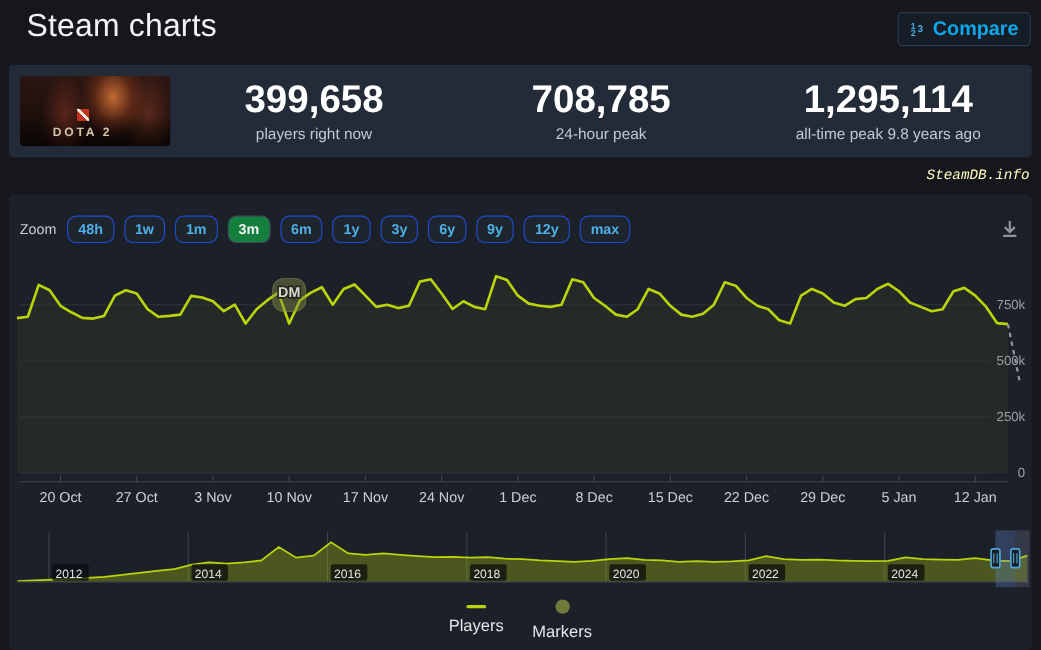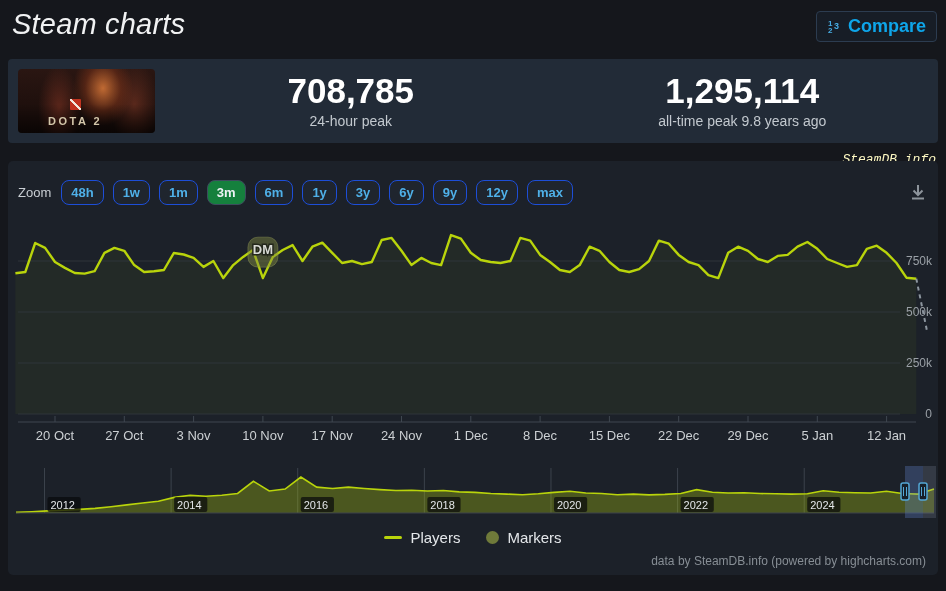--- a/index.html
+++ b/index.html
@@ -5,22 +5,22 @@
   * { margin:0; padding:0; box-sizing:border-box; }
   html,body { width:946px; height:591px; overflow:hidden; }
   body {
     background:#15171c;
     font-family:"Liberation Sans", sans-serif;
     color:#e8eaec;
     position:relative;
   }
   
   .page-title {
-    position:absolute; left:12px; top:8px;
-    font-size:29px; font-weight:500; color:#f1f2f3; letter-spacing:0.2px;font-style:italic;
+    position:absolute; left:24px; top:8px;
+    font-size:29px; font-weight:500; color:#f1f2f3; letter-spacing:0.2px;
   }
   .compare-btn {
     position:absolute; right:9px; top:11px;
     display:flex; align-items:center; gap:6px;
     background:#171d26; border:1px solid #2c3c50; border-radius:4px;
     padding:4px 10px; cursor:pointer;
   }
   .compare-btn span { color:#0ea5e9; font-size:18px; font-weight:700; }
   
   .stats-card {
@@ -60,21 +60,21 @@
   .stat { flex:1; text-align:center; }
   .stat .num { font-size:35px; font-weight:700; color:#ffffff; line-height:1.05; }
   .stat .cap { font-size:14px; color:#c3c9cf; margin-top:3px; }
   
   .watermark {
     position:absolute; right:10px; top:152px;
     font-size:13px; font-style:italic; color:#fef9c3;font-family:Liberation Mono, monospace;
   }
   
   .chart-card {
-    position:absolute; left:8px; top:161px; width:930px; height:414px;
+    position:absolute; left:8px; top:177px; width:930px; height:414px;
     background:#1c2129; border-radius:5px;
   }
   .toolbar {
     position:absolute; left:10px; top:16px; right:10px; height:30px;
     display:flex; align-items:center;
   }
   .zoom-label { font-size:13px; color:#c9ced3; margin-right:10px; }
   .zoom-buttons { display:flex; gap:9px; }
   .zoom-btn {
     min-width:34px; padding:4px 9px; text-align:center;
@@ -85,21 +85,21 @@
     background:#15803d; border-color:#3d4b5d; color:#eef2f6;
   }
   .dl-icon { margin-left:auto; cursor:pointer; padding-top:4px; }
   .main-chart-wrap { position:absolute; left:0; top:55px; }
   .nav-chart-wrap  { position:absolute; left:0; top:305px; }
   
   .legend {
     position:absolute; left:0; top:368px; width:100%;
     display:flex; justify-content:center; gap:26px; align-items:center;
   }
-  .legend-item { display:flex; align-items:center; gap:8px; cursor:pointer; }
+  .legend-item { display:flex; align-items:center; gap:8px; cursor:pointer;flex-direction:column; }
   .legend-item .sw-line { width:18px; height:3px; border-radius:2px; }
   .legend-item .sw-circle { width:13px; height:13px; border-radius:50%; }
   .legend-item span.lbl { font-size:15px; color:#e4e7ea; }
   .credits {
     position:absolute; right:12px; top:393px;
     font-size:12px; color:#878e95; cursor:pointer;
   }
   svg text { font-family:"Liberation Sans", sans-serif; }
 </style>
 </head>
@@ -117,20 +117,24 @@
 </div>
 
 <div class="stats-card">
   <div class="game-capsule">
     <div class="game-logo">
       <div class="dota-glyph"></div>
       <span>DOTA 2</span>
     </div>
   </div>
   <div class="stats-row" id="stats-row">
+      <div class="stat">
+        <div class="num">399,658</div>
+                 <div class="cap">players right now</div>
+      </div>
       <div class="stat">
         <div class="num">708,785</div>
                  <div class="cap">24-hour peak</div>
       </div>
       <div class="stat">
         <div class="num">1,295,114</div>
                  <div class="cap">all-time peak 9.8 years ago</div>
       </div>
     </div>
 </div>
@@ -253,14 +257,13 @@
   <div class="legend" id="legend">
       <div class="legend-item">
         <span class="sw-line" style="background: rgb(185, 212, 11);"></span>
         <span class="lbl">Players</span>
       </div>
       <div class="legend-item">
         <span class="sw-circle" style="background: rgb(111, 122, 58);"></span>
         <span class="lbl">Markers</span>
       </div>
     </div>
-  <div class="credits">data by SteamDB.info (powered by highcharts.com)</div>
 </div>
 
 </body></html>

